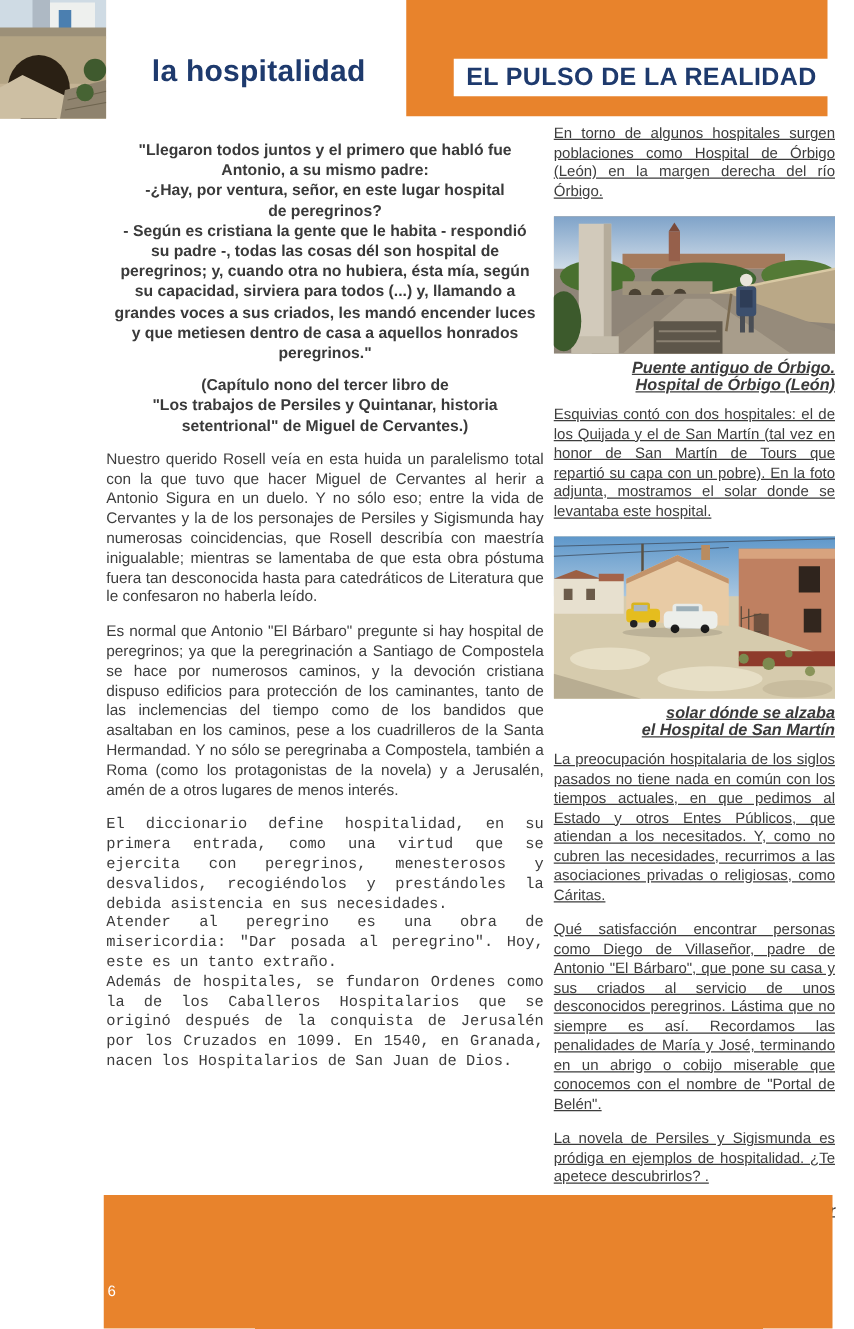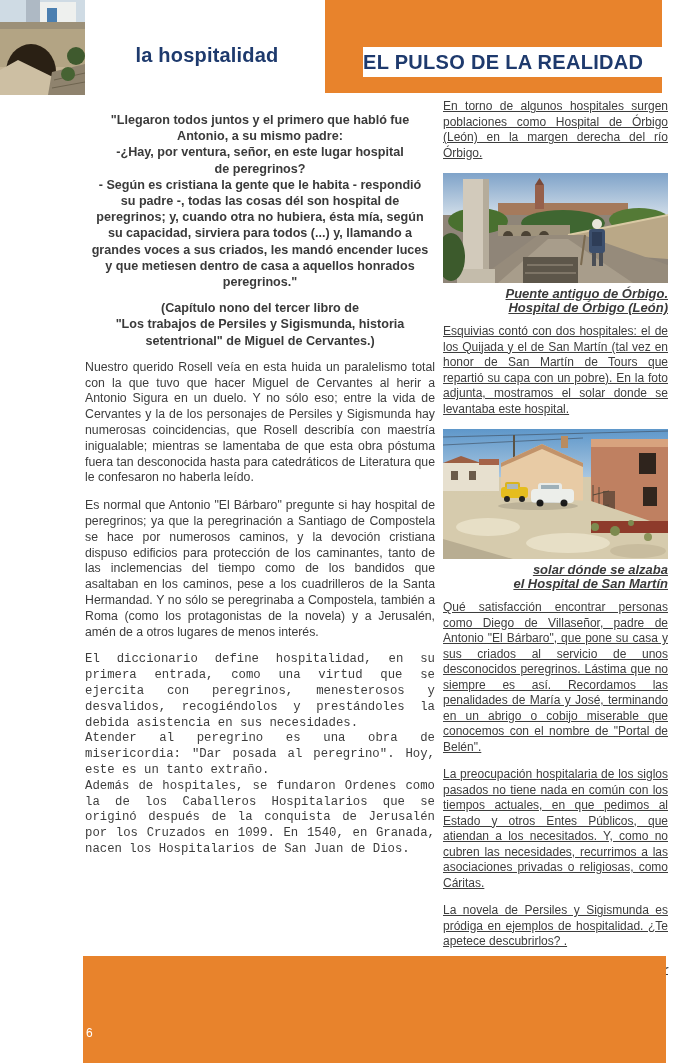--- a/index.html
+++ b/index.html
@@ -4,27 +4,27 @@
 <style>
   html,body{margin:0;padding:0;background:#ffffff;}
   .page{
     position:relative;width:683px;height:1063px;background:#ffffff;
     font-family:"Liberation Sans",sans-serif;color:#3d3d3d;overflow:hidden;
   }
   
   .thumb{position:absolute;left:0;top:0;width:85px;height:95px;overflow:hidden;}
   .section-title{
     position:absolute;left:96px;top:44px;width:222px;text-align:center;
-    font-size:20px;font-weight:bold;color:#1E3A6D;letter-spacing:.2px;
+    font-size:24px;font-weight:bold;color:#1E3A6D;letter-spacing:.2px;
   }
   .banner{position:absolute;left:325px;top:0;width:337px;height:93px;background:#E8832C;}
   .banner-box{
     position:absolute;left:38px;top:47px;width:312px;height:30px;background:#ffffff;
     color:#1E3A6D;font-weight:bold;font-size:20px;line-height:30px;
-    box-sizing:border-box;letter-spacing:.3px;white-space:nowrap;
+    padding-left:10px;box-sizing:border-box;letter-spacing:.3px;white-space:nowrap;
   }
   
   .col-left{position:absolute;left:85px;top:112px;width:350px;font-size:12.3px;line-height:15.8px;}
   .quote{
     font-weight:bold;text-align:center;white-space:pre-line;color:#3a3a3a;
     font-size:12.6px;line-height:16.2px;margin:0 0 10px;
   }
   .quote-source{
     font-weight:bold;text-align:center;white-space:pre-line;color:#3a3a3a;
     font-size:12.6px;line-height:16.2px;margin:0 0 11px;
@@ -78,21 +78,21 @@
 -¿Hay, por ventura, señor, en este lugar hospital
 de peregrinos?
 - Según es cristiana la gente que le habita - respondió
 su padre -, todas las cosas dél son hospital de
 peregrinos; y, cuando otra no hubiera, ésta mía, según
 su capacidad, sirviera para todos (...) y, llamando a
 grandes voces a sus criados, les mandó encender luces
 y que metiesen dentro de casa a aquellos honrados
 peregrinos."</div>
     <div class="quote-source">(Capítulo nono del tercer libro de
-"Los trabajos de Persiles y Sigismunda, historia
+"Los trabajos de Persiles y Quintanar, historia
 setentrional" de Miguel de Cervantes.)</div>
     <p>Nuestro querido Rosell veía en esta huida un paralelismo total con la que tuvo que hacer Miguel de Cervantes al herir a Antonio Sigura en un duelo. Y no sólo eso; entre la vida de Cervantes y la de los personajes de Persiles y Sigismunda hay numerosas coincidencias, que Rosell describía con maestría inigualable; mientras se lamentaba de que esta obra póstuma fuera tan desconocida hasta para catedráticos de Literatura que le confesaron no haberla leído.</p>
     <p>Es normal que Antonio "El Bárbaro" pregunte si hay hospital de peregrinos; ya que la peregrinación a Santiago de Compostela se hace por numerosos caminos, y la devoción cristiana dispuso edificios para protección de los caminantes, tanto de las inclemencias del tiempo como de los bandidos que asaltaban en los caminos, pese a los cuadrilleros de la Santa Hermandad. Y no sólo se peregrinaba a Compostela, también a Roma (como los protagonistas de la novela) y a Jerusalén, amén de a otros lugares de menos interés.</p>
     <p class="tight">El diccionario define hospitalidad, en su primera entrada, como una virtud que se ejercita con peregrinos, menesterosos y desvalidos, recogiéndolos y prestándoles la debida asistencia en sus necesidades.</p>
     <p class="tight">Atender al peregrino es una obra de misericordia: "Dar posada al peregrino". Hoy, este es un tanto extraño.</p>
     <p class="tight">Además de hospitales, se fundaron Ordenes como la de los Caballeros Hospitalarios que se originó después de la conquista de Jerusalén por los Cruzados en 1099. En 1540, en Granada, nacen los Hospitalarios de San Juan de Dios.</p>
   </div>
 
   <div class="col-right">
     <p>En torno de algunos hospitales surgen poblaciones como Hospital de Órbigo (León) en la margen derecha del río Órbigo.</p>
@@ -189,22 +189,22 @@
         <rect x="98" y="56" width="18" height="6" fill="#9eb0b8"></rect>
         <rect x="88" y="60" width="43" height="14" rx="4" fill="#eceeea"></rect>
         <circle cx="97" cy="74" r="3.5" fill="#1d1d1d"></circle>
         <circle cx="121" cy="74" r="3.5" fill="#1d1d1d"></circle>
       </g>
       <ellipse cx="95" cy="77" rx="40" ry="4" fill="#000000" opacity="0.12"></ellipse>
     </svg>
     <div class="caption">solar dónde se alzaba
 el Hospital de San Martín</div>
 
+    <p>La preocupación hospitalaria de los siglos pasados no tiene nada en común con los tiempos actuales, en que pedimos al Estado y otros Entes Públicos, que atiendan a los necesitados. Y, como no cubren las necesidades, recurrimos a las asociaciones privadas o religiosas, como Cáritas.</p>
     <p>Qué satisfacción encontrar personas como Diego de Villaseñor, padre de Antonio "El Bárbaro", que pone su casa y sus criados al servicio de unos desconocidos peregrinos. Lástima que no siempre es así. Recordamos las penalidades de María y José, terminando en un abrigo o cobijo miserable que conocemos con el nombre de "Portal de Belén".</p>
-    <p>La preocupación hospitalaria de los siglos pasados no tiene nada en común con los tiempos actuales, en que pedimos al Estado y otros Entes Públicos, que atiendan a los necesitados. Y, como no cubren las necesidades, recurrimos a las asociaciones privadas o religiosas, como Cáritas.</p>
     <p class="tight">La novela de Persiles y Sigismunda es pródiga en ejemplos de hospitalidad. ¿Te apetece descubrirlos? .</p>
     <div class="signature">Albycar</div>
   </div>
 
   <div class="footer">
     <span class="pagenum">6</span>
   </div>
 
 </div>
 

